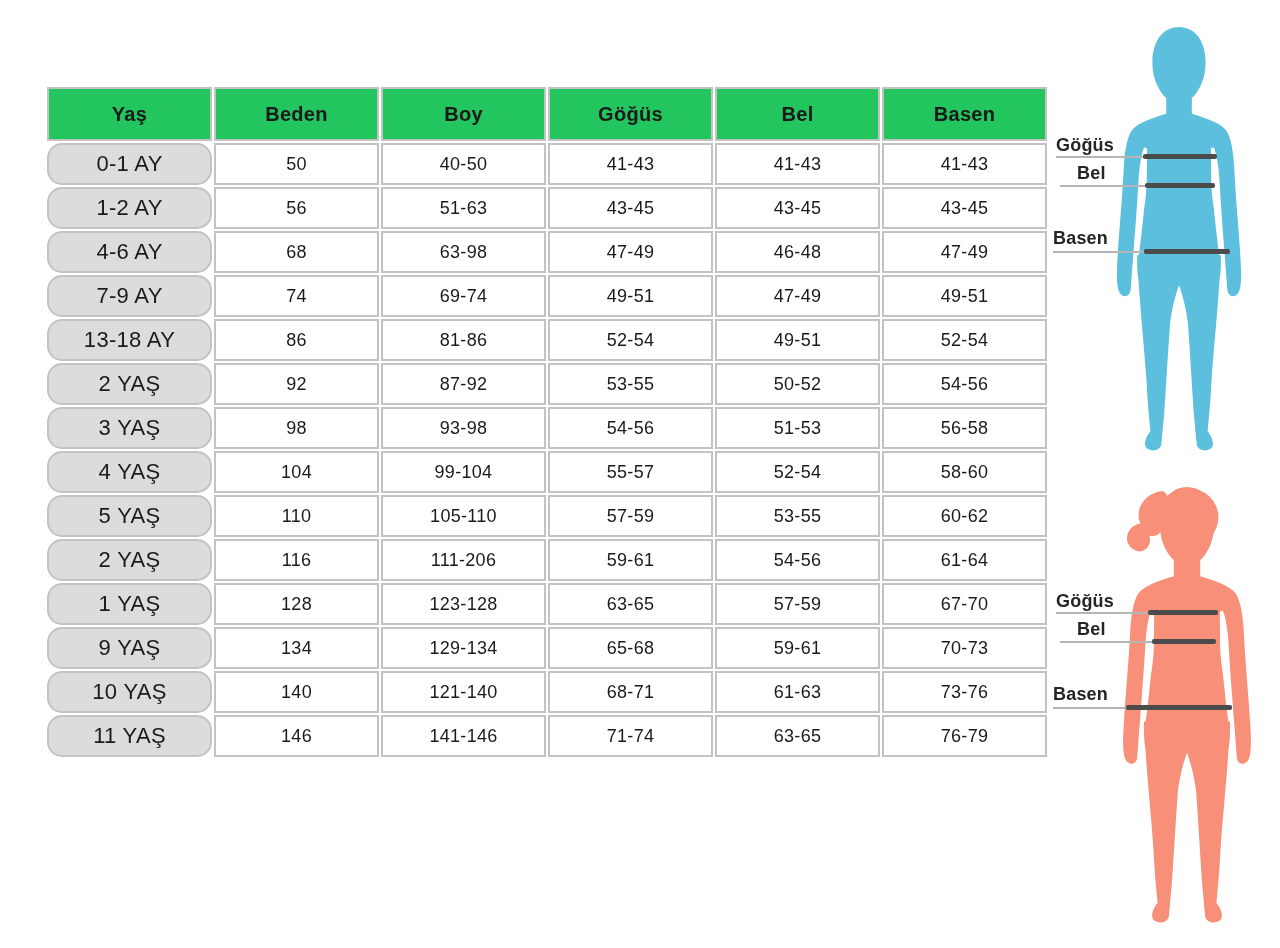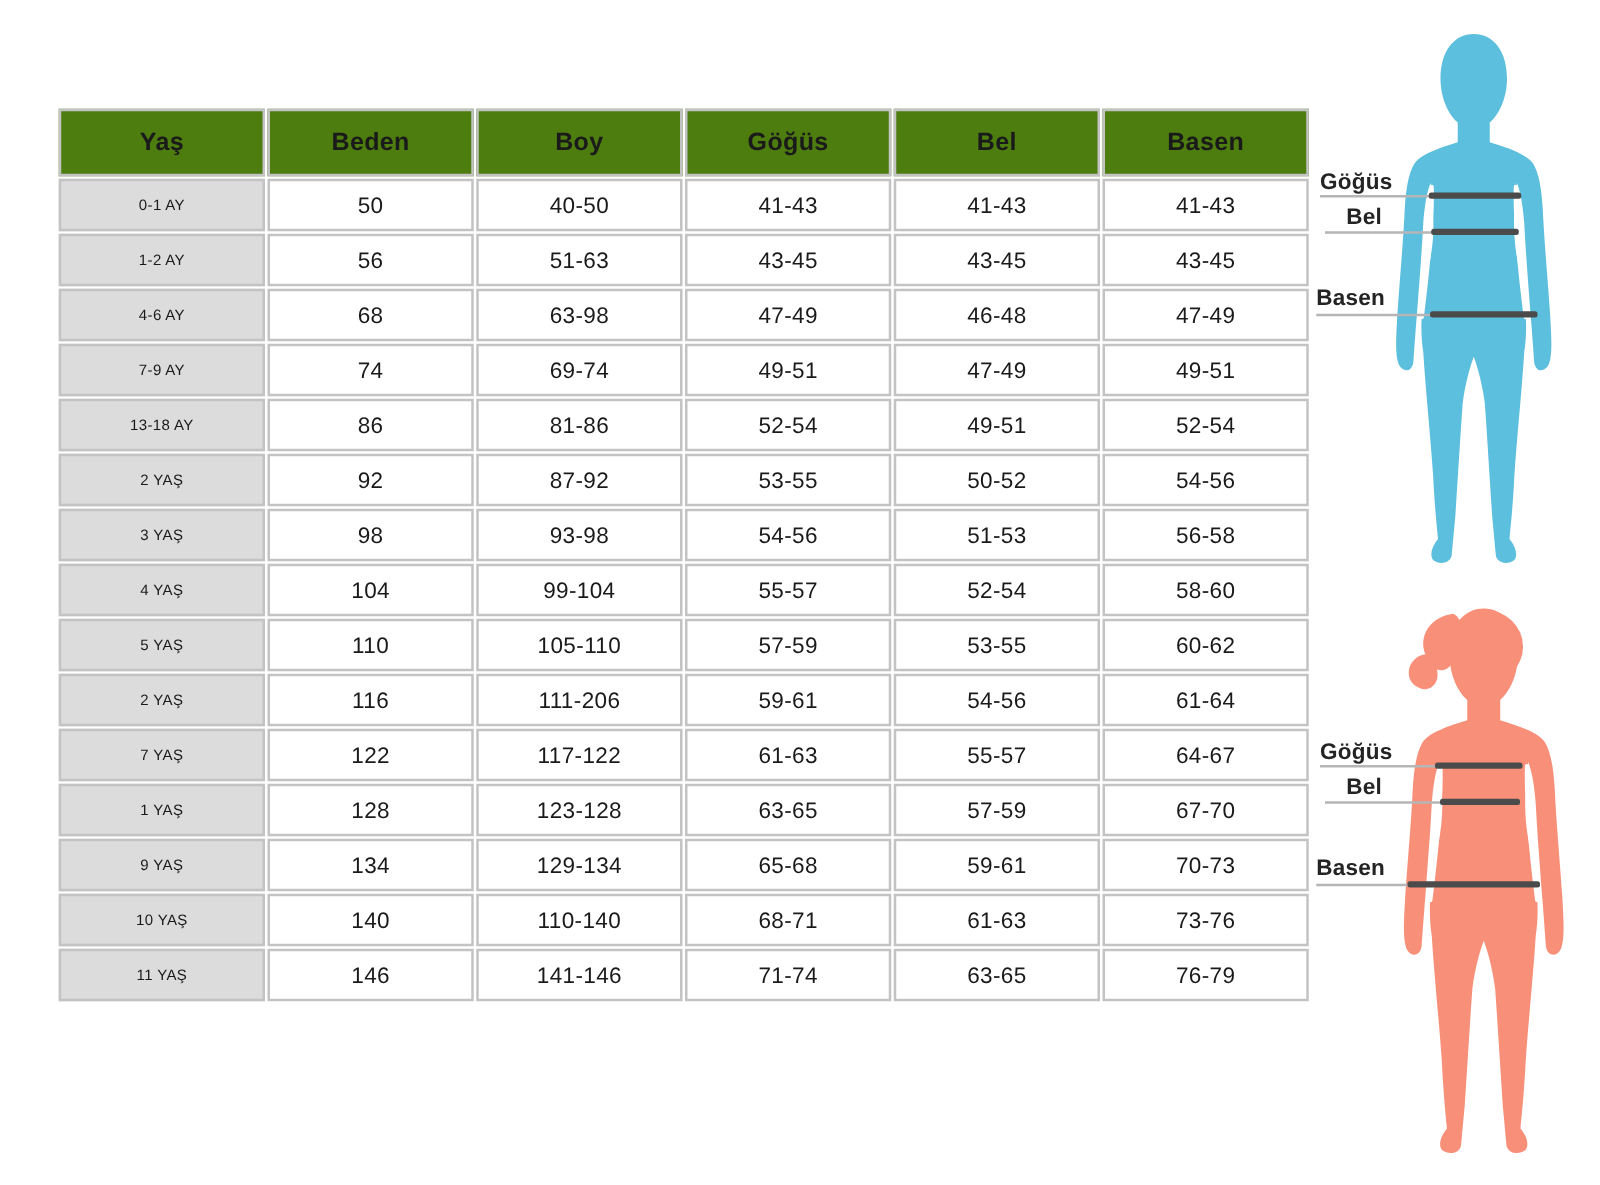--- a/index.html
+++ b/index.html
@@ -18,27 +18,27 @@
     background:#ffffff;
   }
   table.size-table th,table.size-table td{
     border:2px solid #c3c3c3;
     text-align:center;vertical-align:middle;
     padding:0;
     height:38px;
     letter-spacing:.3px;
   }
   table.size-table thead th{
-    background:#4d7c0f;
+    background:#22c55e;
     font-weight:bold;font-size:20px;
     height:50px;
   }
   table.size-table tbody th{
     background:#dcdcdc;
-    font-weight:400;font-size:12px;
+    font-weight:400;font-size:22px;border-radius:15px;
   }
   table.size-table tbody td{
     background:#ffffff;
     font-weight:400;font-size:18px;
   }
 
   
   .figure-svg{position:absolute;}
   .measure-label{
     position:absolute;
@@ -144,47 +144,39 @@
         </tr>
         <tr>
           <th>2 YAŞ</th>
           <td>116</td>
           <td>111-206</td>
           <td>59-61</td>
           <td>54-56</td>
           <td>61-64</td>
         </tr>
         <tr>
-          <th>7 YAŞ</th>
-          <td>122</td>
-          <td>117-122</td>
-          <td>61-63</td>
-          <td>55-57</td>
-          <td>64-67</td>
-        </tr>
-        <tr>
           <th>1 YAŞ</th>
           <td>128</td>
           <td>123-128</td>
           <td>63-65</td>
           <td>57-59</td>
           <td>67-70</td>
         </tr>
         <tr>
           <th>9 YAŞ</th>
           <td>134</td>
           <td>129-134</td>
           <td>65-68</td>
           <td>59-61</td>
           <td>70-73</td>
         </tr>
         <tr>
           <th>10 YAŞ</th>
           <td>140</td>
-          <td>110-140</td>
+          <td>121-140</td>
           <td>68-71</td>
           <td>61-63</td>
           <td>73-76</td>
         </tr>
         <tr>
           <th>11 YAŞ</th>
           <td>146</td>
           <td>141-146</td>
           <td>71-74</td>
           <td>63-65</td>

